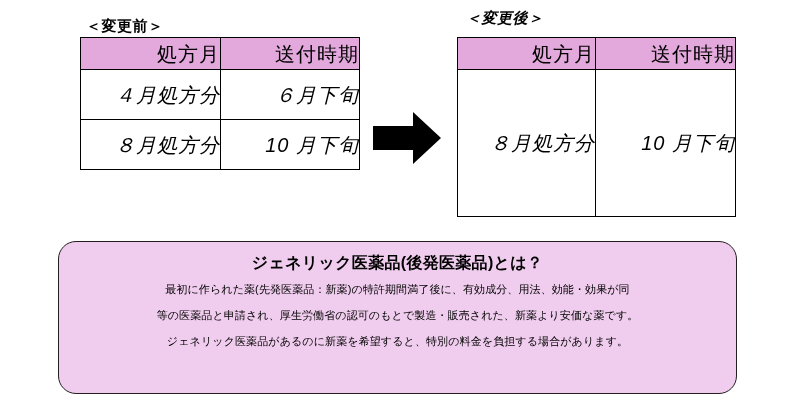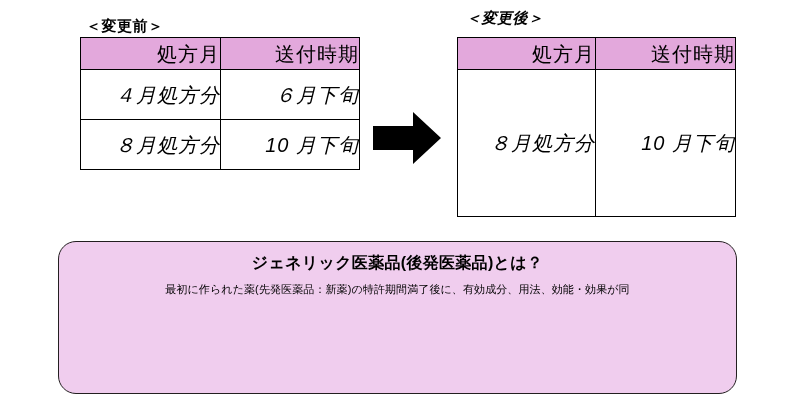--- a/index.html
+++ b/index.html
@@ -170,16 +170,18 @@
         <td class="c1">８月処方分</td>
         <td class="c2">10 月下旬</td>
       </tr>
     </tbody>
   </table>
 
   <div id="callout">
     <div id="callout-title">ジェネリック医薬品(後発医薬品)とは？</div>
     <div id="callout-body">
       <p class="callout-line">最初に作られた薬(先発医薬品：新薬)の特許期間満了後に、有効成分、用法、効能・効果が同</p>
+      <p class="callout-line">等の医薬品と申請され、厚生労働省の認可のもとで製造・販売された、新薬より安価な薬です。</p>
+      <p class="callout-line">ジェネリック医薬品があるのに新薬を希望すると、特別の料金を負担する場合があります。</p>
     </div>
   </div>
 
 </div>
 
 </body></html>

